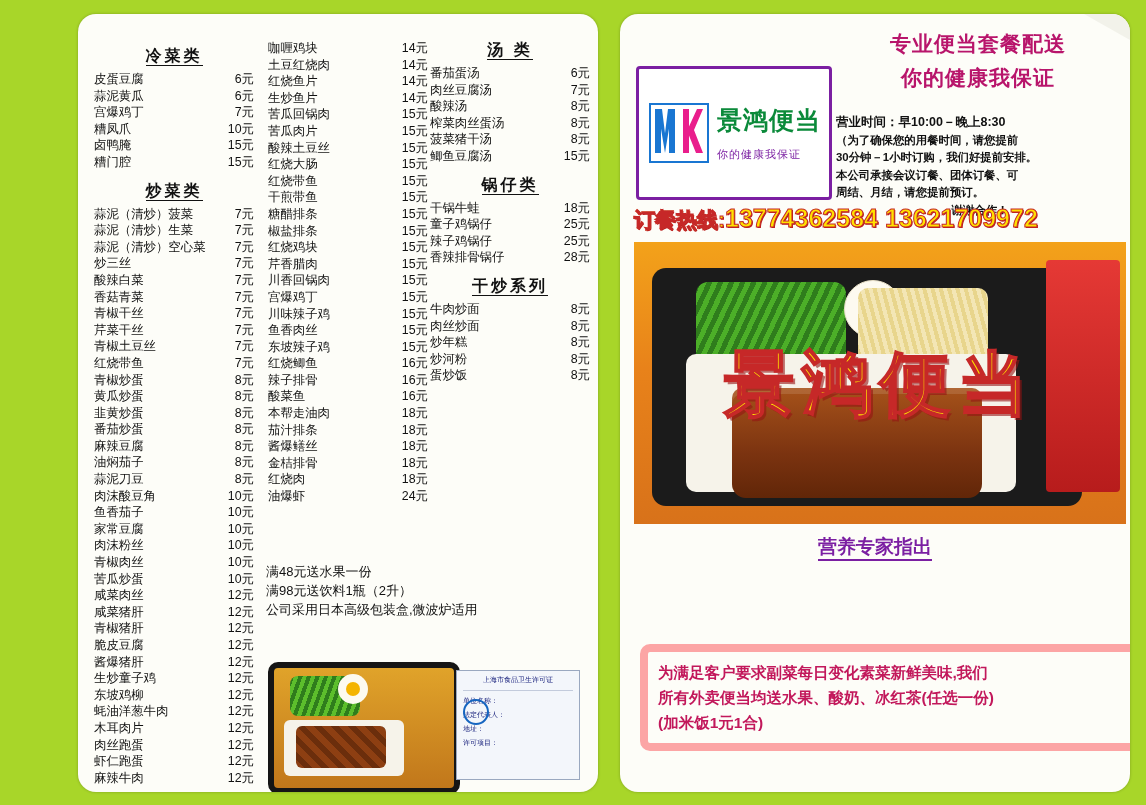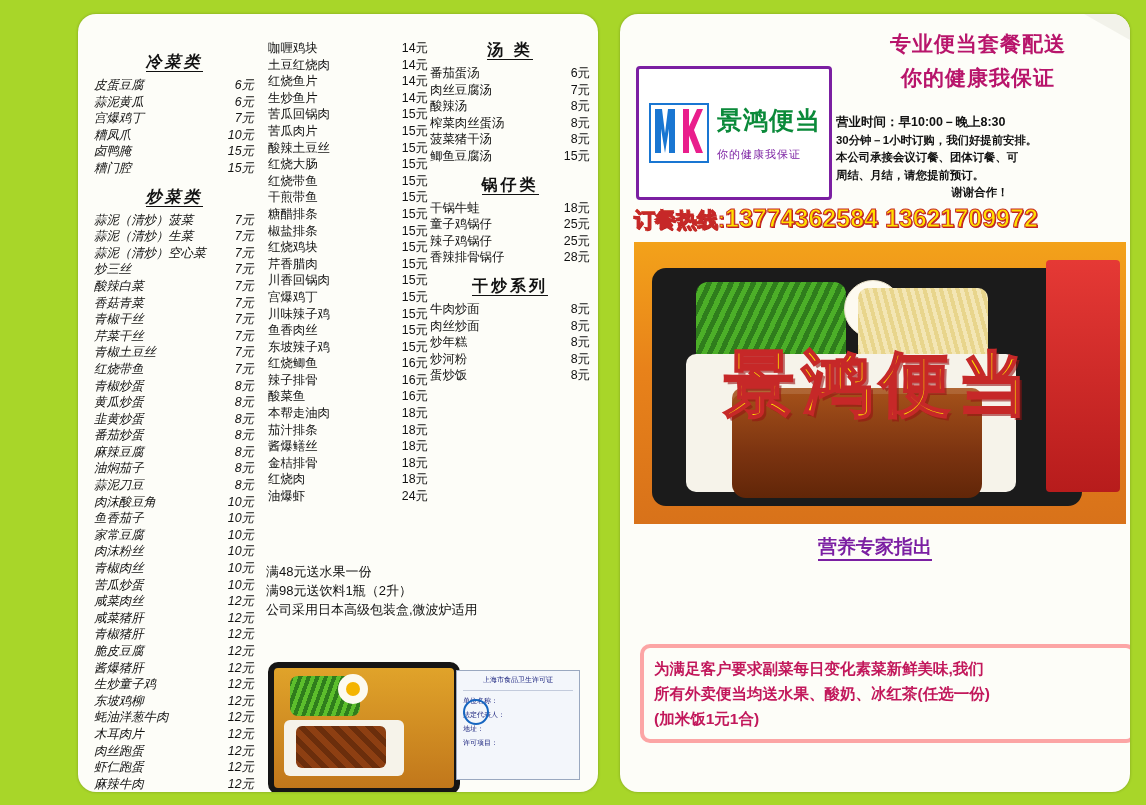--- a/index.html
+++ b/index.html
@@ -129,21 +129,21 @@
     position:absolute;left:0;top:520px;width:510px;text-align:center;
     font-size:19px;font-weight:bold;color:#7b1fa2;
   }
   .expert span{border-bottom:2px solid #7b1fa2;padding-bottom:2px;}
   .expert-txt{
     position:absolute;left:22px;top:556px;width:470px;
     font-size:17px;line-height:27px;color:#1b5e20;font-weight:bold;
   }
   .promo{
     position:absolute;left:20px;top:630px;width:468px;
-    border:4px solid #fca5a5;border-radius:10px;padding:8px 10px;
+    border:8px solid #fca5a5;border-radius:10px;padding:8px 10px;
     font-size:15.5px;line-height:25px;color:#c2185b;font-weight:bold;
   }
   
   .food2{
     position:absolute;left:190px;top:648px;width:180px;height:120px;
     background:linear-gradient(180deg,#e0a32a,#c1771b);
     border:6px solid #151515;border-radius:10px;
   }
   .food2 .g{position:absolute;left:16px;top:8px;width:70px;height:40px;
     background:repeating-linear-gradient(110deg,#2f7d1c 0 4px,#5cbe2c 4px 8px);border-radius:8px;}
@@ -163,21 +163,21 @@
   .corner{
     position:absolute;right:0;top:0;width:46px;height:26px;background:#f2f2ea;
     clip-path:polygon(100% 0,0 0,100% 100%);
   }
 </style>
 </head>
 <body>
 
 <div id="left-panel">
 
-  <div class="col" style="left:16px;top:38px;width:160px;font-style:italic;">
+  <div class="col" style="left:16px;top:32px;width:160px;">
     <div class="list">
       <div class="sec-title"><span class="ul">冷菜类</span></div>
       <div>
         <div class="row">
             <span class="nm">皮蛋豆腐</span>
             <span class="pr">6元</span>
           </div>
         <div class="row">
             <span class="nm">蒜泥黄瓜</span>
             <span class="pr">6元</span>
@@ -580,20 +580,21 @@
   <div class="logo-box">
     <div class="logo-mk"></div>
     <div class="logo-txt">
       <div class="t1">景鸿便当</div>
       <div class="t2">你的健康我保证</div>
     </div>
   </div>
 
   <div class="r-info">
     <div class="big">营业时间：早10:00－晚上8:30</div>
+    <div>（为了确保您的用餐时间，请您提前</div>
     <div>30分钟－1小时订购，我们好提前安排。</div>
     <div>本公司承接会议订餐、团体订餐、可</div>
     <div>周结、月结，请您提前预订。</div>
     <div style="text-align:center;">谢谢合作！</div>
   </div>
 
   <div class="hotline">
     <span class="lab">订餐热线:</span><span>13774362584  13621709972</span>
   </div>
 

